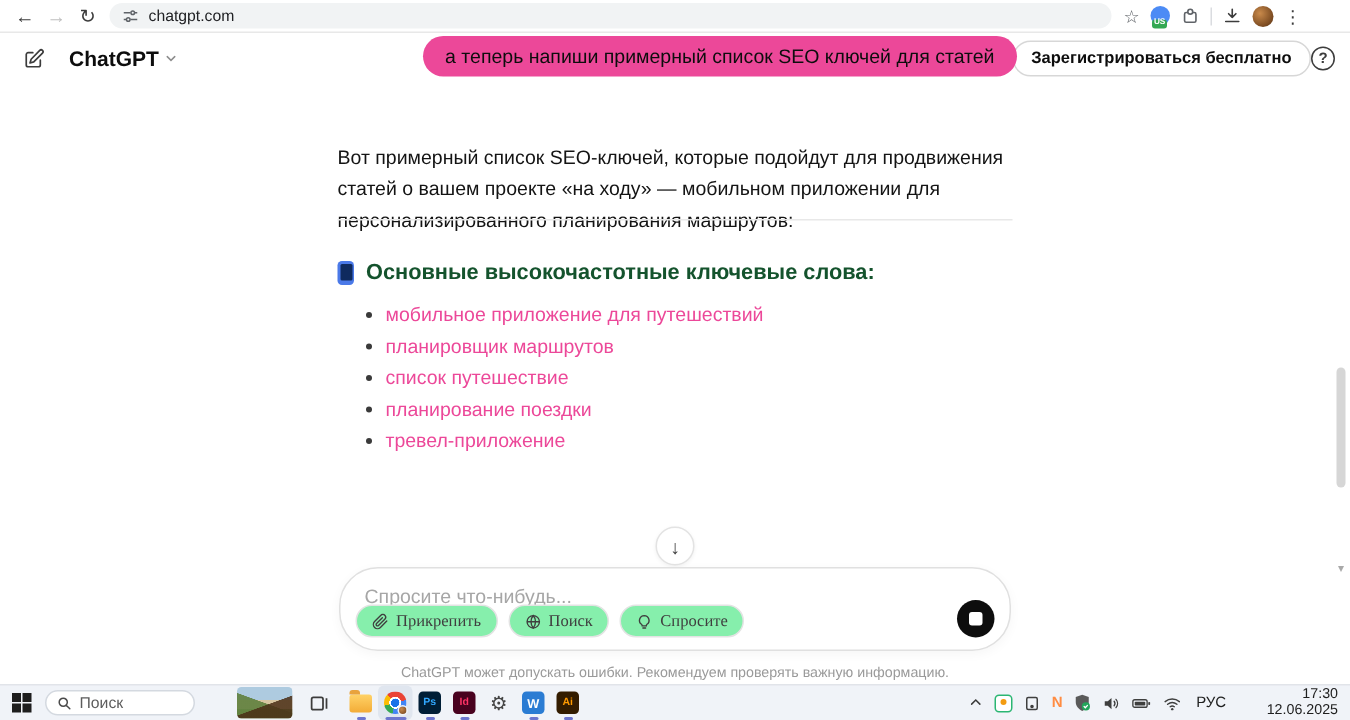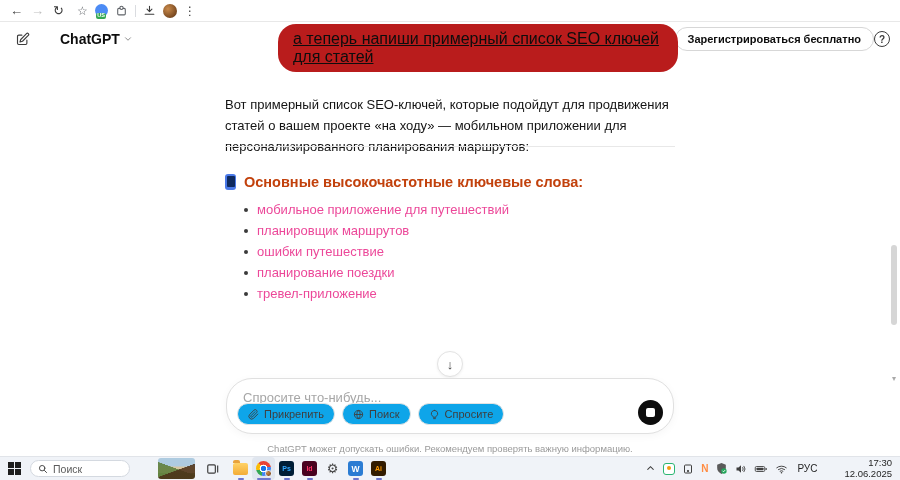--- a/index.html
+++ b/index.html
@@ -25,36 +25,36 @@
     font-size:5.5px; font-weight:bold; padding:0.5px 1.5px; border-radius:2px; line-height:1; }
   .bar-sep { width:1px; height:12px; background:#dadce0; }
   .avatar { width:14px; height:14px; border-radius:50%;
     background:radial-gradient(circle at 35% 35%, #c98a4b, #7a4a21 70%, #4a2c12); }
   .kebab { font-size:12px; color:#3c3c3c; line-height:1; }
 
   
   .gpt-header { left:0; top:22px; width:900px; height:34px; background:transparent;
     display:flex; align-items:center; padding:0 10px; }
   .compose-btn { width:24px; height:24px; display:flex; align-items:center; justify-content:center; border-radius:6px; }
-  .gpt-title-wrap { display:flex; align-items:center; gap:3px; margin-left:20px; padding:4px 6px; border-radius:6px; }
+  .gpt-title-wrap { display:flex; align-items:center; gap:3px; margin-left:6px; padding:4px 6px; border-radius:6px; }
   .gpt-title { font-size:14px; font-weight:600; color:#0d0d0d; }
   .hdr-right { margin-left:auto; display:flex; align-items:center; gap:0; }
   .btn-login { background:#0d0d0d; color:#fff; font-size:11px; font-weight:600;
     border:none; border-radius:999px; padding:5px 13px; cursor:pointer; font-family:inherit;}
   .btn-signup { background:#fff; color:#0d0d0d; font-size:11px; font-weight:600;
     border:1px solid #d7d7d7; border-radius:999px; padding:5px 12px; cursor:pointer; font-family:inherit;}
   .help-circle { width:16px; height:16px; border:1.3px solid #3c3c3c; border-radius:50%;
     font-size:10px; font-weight:600; color:#3c3c3c; display:flex; align-items:center; justify-content:center; }
 
   
-  .user-bubble { top:24px; right:222px; max-width:400px; background:#b91c1c; border-radius:18px;
-    padding:6px 15px; font-size:16px; color:#0d0d0d;text-decoration:underline; }
+  .user-bubble { top:24px; right:222px; max-width:400px; background:#ec4899; border-radius:18px;
+    padding:6px 15px; font-size:13px; color:#0d0d0d; }
   .assistant-text { left:225px; top:94px; width:452px; font-size:13px; line-height:21px; color:#141414; }
   .divider { left:225px; top:146px; width:450px; height:1px; background:#e8e8e8; }
-  .kw-heading { left:225px; top:174px; width:452px; font-size:14.5px; font-weight:700; color:#c2410c;
+  .kw-heading { left:225px; top:174px; width:452px; font-size:14.5px; font-weight:700; color:#14532d;
     display:flex; align-items:center; }
   .phone-icon { width:11px; height:16px; background:#4a79e8; border-radius:3px;
     display:inline-block; position:relative; margin-right:8px; flex:0 0 auto; }
   .phone-icon::after { content:''; position:absolute; left:1.5px; right:1.5px; top:2px; bottom:3px;
     background:#0f2a5e; border-radius:1px; }
   .kw-list { left:244px; top:199px; width:430px; list-style:none; }
   .kw-list li { font-size:13px; color:#ec4899; line-height:21px; position:relative; padding-left:13px; }
   .kw-list li::before { content:''; position:absolute; left:0; top:9px; width:4px; height:4px;
     border-radius:50%; background:#3a3a3a; }
 
@@ -63,22 +63,22 @@
     display:flex; align-items:center; justify-content:center; font-size:13px; color:#3c3c3c; cursor:pointer; }
 
   
   .composer { left:226px; top:378px; width:448px; height:56px; background:#fff;
     border:1px solid #e0e0e0; border-radius:26px; box-shadow:0 2px 8px rgba(0,0,0,.04); }
   .composer-input { position:absolute; left:16px; top:8px; width:350px; height:20px; border:none; outline:none;
     font-size:13px; color:#0d0d0d; font-family:inherit; background:transparent; }
   .composer-input::placeholder { color:#a6a6a6; }
   .pill-row { position:absolute; left:10px; bottom:8px; display:flex; gap:7px; }
   .tool-pill { display:flex; align-items:center; gap:5px; height:22px; padding:0 10px;
-    border:1px solid #e3e3e3; border-radius:999px; background:#0ea5e9; font-size:11px; color:#3f3f3f;
-    cursor:pointer; font-family:Liberation Sans, sans-serif;justify-content:center; }
+    border:1px solid #e3e3e3; border-radius:999px; background:#86efac; font-size:11px; color:#3f3f3f;
+    cursor:pointer; font-family:Liberation Serif, serif;justify-content:center; }
   .stop-btn { position:absolute; right:10px; bottom:8px; width:25px; height:25px; border-radius:50%;
     background:#0d0d0d; border:none; display:flex; align-items:center; justify-content:center; cursor:pointer; }
   .stop-square { width:9px; height:9px; background:#fff; border-radius:2px; }
 
   .footer-note { left:0; top:443px; width:900px; text-align:center; font-size:9.5px; color:#9a9a9a; }
 
   
   .scroll-thumb { right:3px; top:245px; width:6px; height:80px; background:#d6d6d6; border-radius:3px; }
   .scroll-hint { right:4px; top:374px; font-size:8px; color:#a9a9a9; }
 
@@ -133,20 +133,31 @@
 
   svg { display:block; }
 </style>
 </head>
 <body>
 
 <div class="abs browser-bar">
   <span class="nav-glyph">←</span>
   <span class="nav-glyph disabled">→</span>
   <span class="nav-glyph">↻</span>
+  <div class="url-pill">
+    <svg width="12" height="12" viewBox="0 0 24 24">
+      <g stroke="#5f6368" stroke-width="2" fill="none">
+        <path d="M3 7h9M18 7h3"></path>
+          <circle cx="15" cy="7" r="2.4"></circle>
+        <path d="M3 16h4M12 16h9"></path>
+          <circle cx="9" cy="16" r="2.4"></circle>
+      </g>
+    </svg>
+    <span class="url-text">chatgpt.com</span>
+  </div>
   <div class="bar-right">
     <span class="star">☆</span>
     <span class="ext-us">
       <span class="us-badge">US</span>
     </span>
     <svg width="13" height="13" viewBox="0 0 24 24">
       <g stroke="#5f6368" stroke-width="2" fill="none">
         <rect x="5" y="8" width="14" height="12" rx="2"></rect>
         <circle cx="12" cy="7" r="3" fill="#fff"></circle>
       </g>
@@ -192,21 +203,21 @@
 <div class="abs divider"></div>
 
 <div class="abs kw-heading">
   <span class="phone-icon"></span>
   <span>Основные высокочастотные ключевые слова:</span>
 </div>
 
 <ul class="abs kw-list">
   <li>мобильное приложение для путешествий</li>
   <li>планировщик маршрутов</li>
-  <li>ошибки путешествие</li>
+  <li>список путешествие</li>
   <li>планирование поездки</li>
   <li>тревел-приложение</li>
 </ul>
 
 <div class="abs scroll-down-btn">
   <span>↓</span>
 </div>
 
 <div class="abs composer">
   <input class="composer-input" placeholder="Спросите что-нибудь..." style="">

